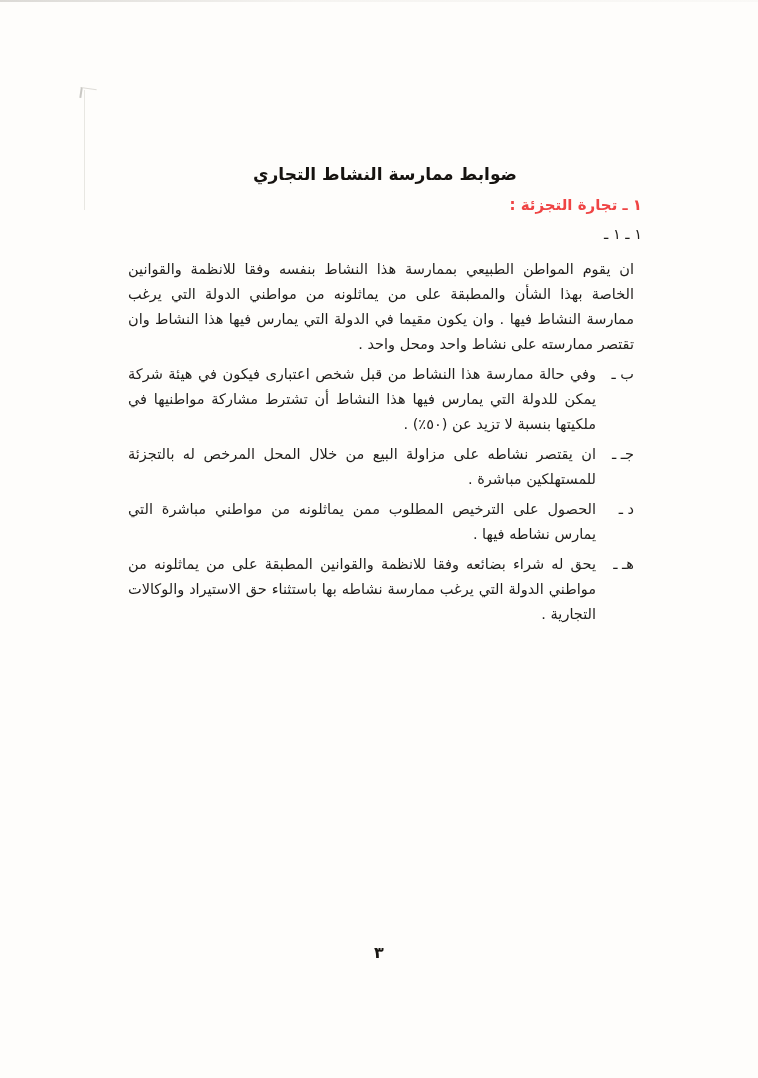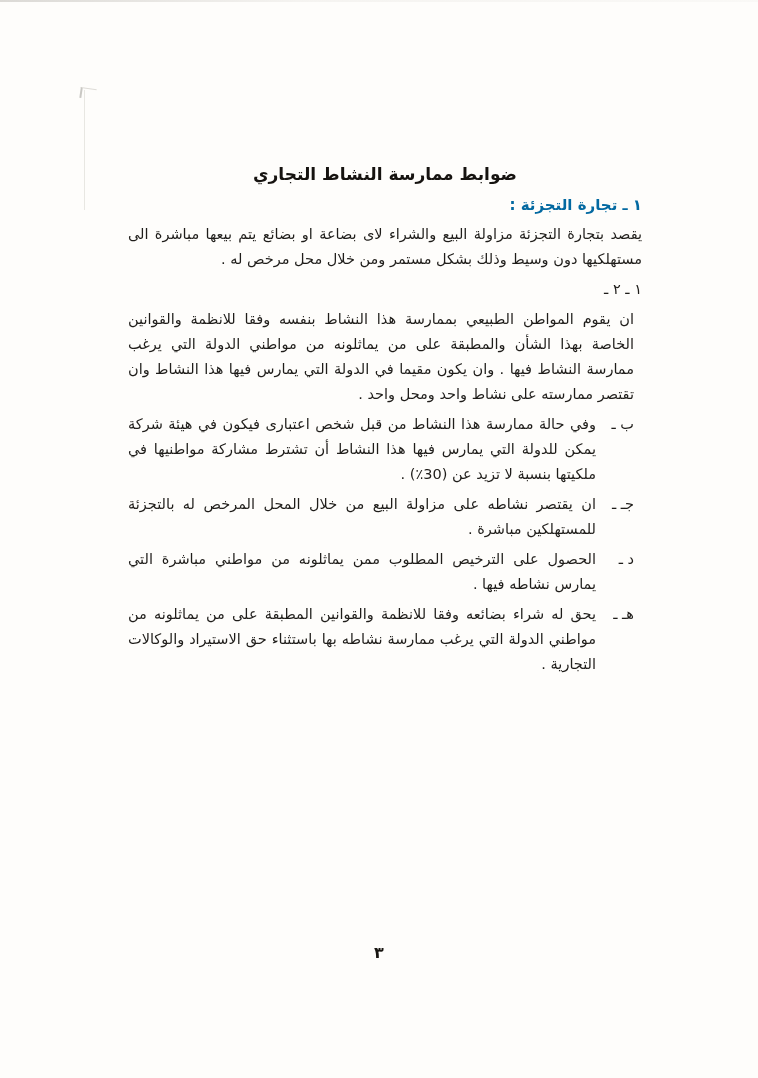--- a/index.html
+++ b/index.html
@@ -57,21 +57,21 @@
     text-align: center;
     font-size: 17px;
     font-weight: bold;
     letter-spacing: .5px;
     color: #161310;
   }
   .section-heading {
     font-size: 15px;
     font-weight: bold;
     margin: 0 0 8px 0;
-    color: #0369a1;
+    color: #ef4444;
   }
   .para, .item {
     display: flex;
     direction: rtl;
     font-size: 14.5px;
     line-height: 25px;
     margin-bottom: 5px;
   }
   .para .marker {
     flex: 0 0 56px;
@@ -108,36 +108,35 @@
   <div class="scan-corner"></div>
   <div class="scan-edge-left"></div>
 
   <div class="content">
 
     <h1 class="doc-title">ضوابط ممارسة النشاط التجاري</h1>
 
     <div class="section-heading">١ ـ تجارة التجزئة :</div>
 
     <div class="para">
-      <span class="text">يقصد بتجارة التجزئة مزاولة البيع والشراء لاى بضاعة او بضائع يتم بيعها مباشرة الى مستهلكيها دون وسيط وذلك بشكل مستمر ومن خلال محل مرخص له .</span>
+      <span class="marker">١ ـ ١ ـ</span>
     </div>
 
     <div class="para">
-      <span class="marker">١ ـ ٢ ـ</span>
     </div>
 
     <div class="items">
 
       <div class="item">
         <span class="text">ان يقوم المواطن الطبيعي بممارسة هذا النشاط بنفسه وفقا للانظمة والقوانين الخاصة بهذا الشأن والمطبقة على من يماثلونه من مواطني الدولة التي يرغب ممارسة النشاط فيها . وان يكون مقيما في الدولة التي يمارس فيها هذا النشاط وان تقتصر ممارسته على نشاط واحد ومحل واحد .</span>
       </div>
 
       <div class="item">
         <span class="marker">ب ـ</span>
-        <span class="text">وفي حالة ممارسة هذا النشاط من قبل شخص اعتبارى فيكون في هيئة شركة يمكن للدولة التي يمارس فيها هذا النشاط أن تشترط مشاركة مواطنيها في ملكيتها بنسبة لا تزيد عن (30٪) .</span>
+        <span class="text">وفي حالة ممارسة هذا النشاط من قبل شخص اعتبارى فيكون في هيئة شركة يمكن للدولة التي يمارس فيها هذا النشاط أن تشترط مشاركة مواطنيها في ملكيتها بنسبة لا تزيد عن (٥٠٪) .</span>
       </div>
 
       <div class="item">
         <span class="marker">جـ ـ</span>
         <span class="text">ان يقتصر نشاطه على مزاولة البيع من خلال المحل المرخص له بالتجزئة للمستهلكين مباشرة .</span>
       </div>
 
       <div class="item">
         <span class="marker">د ـ</span>
         <span class="text">الحصول على الترخيص المطلوب ممن يماثلونه من مواطني مباشرة التي يمارس نشاطه فيها .</span>

